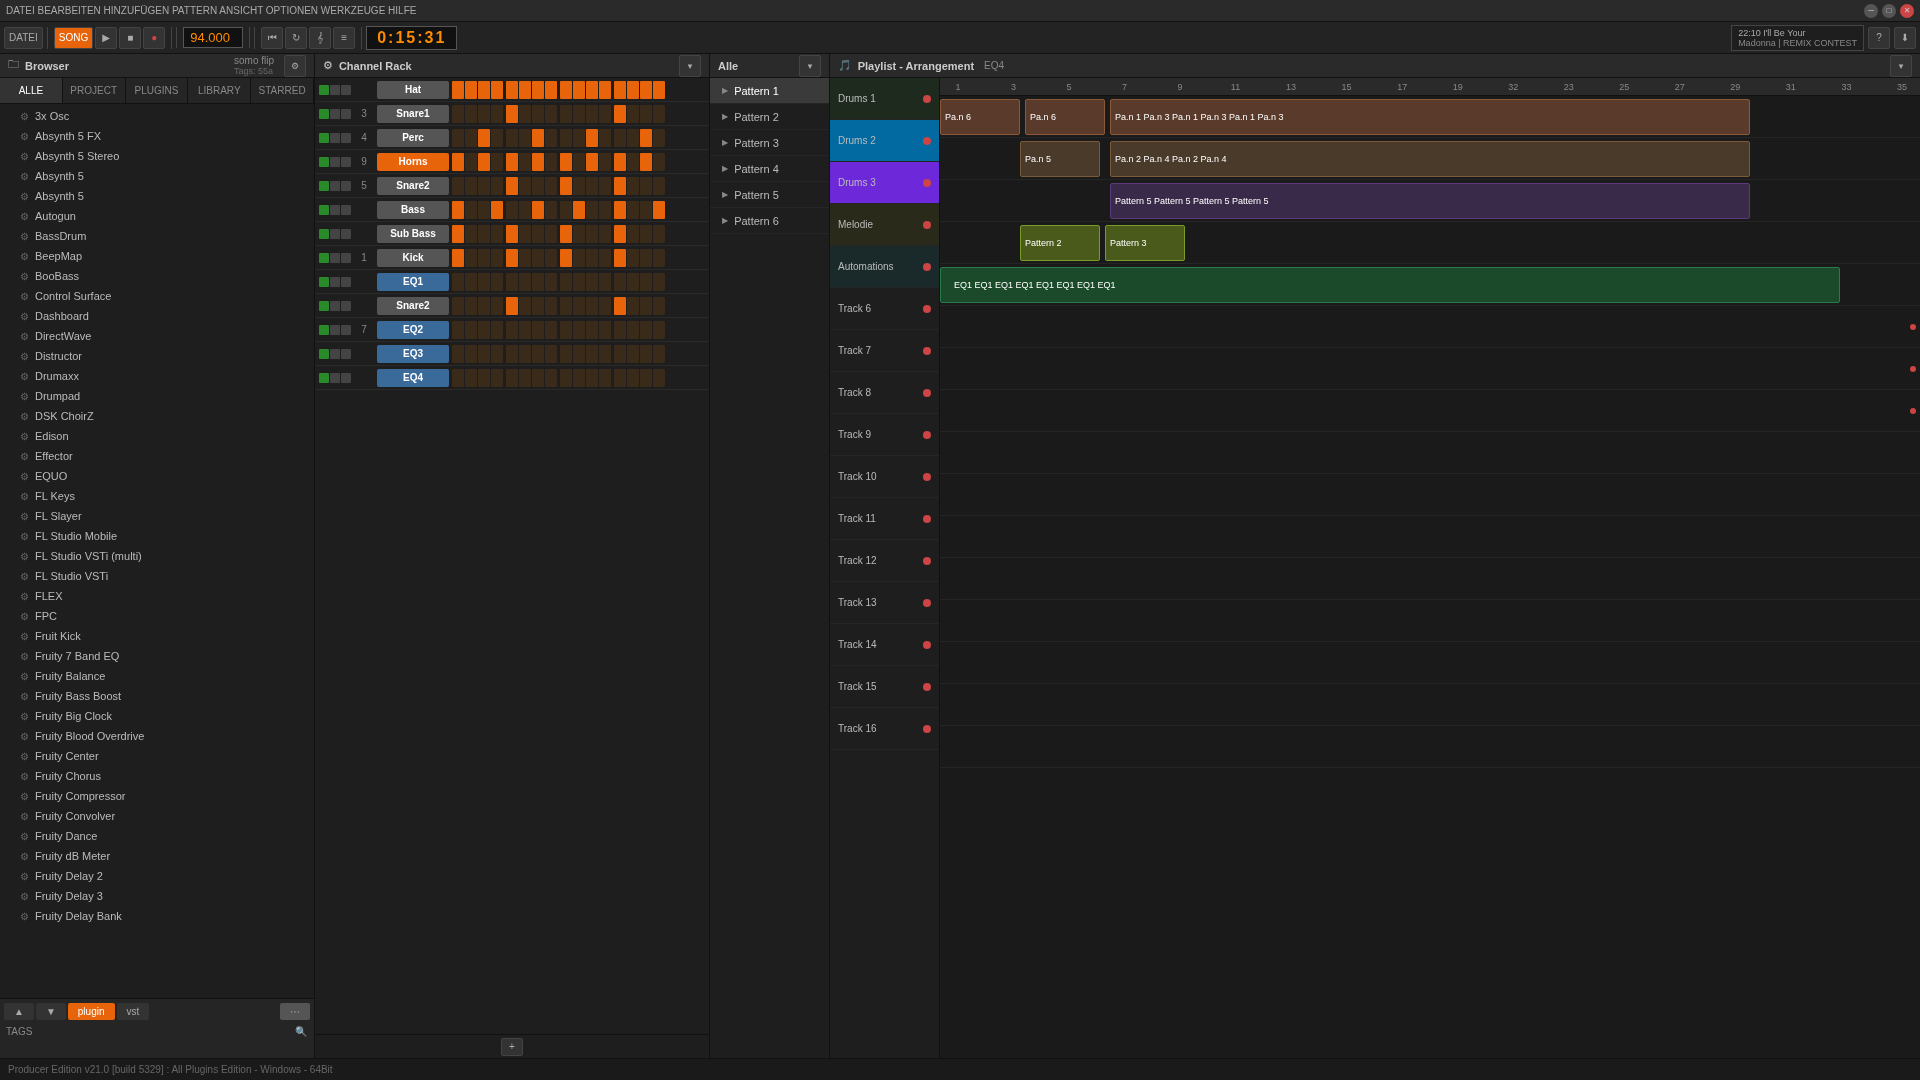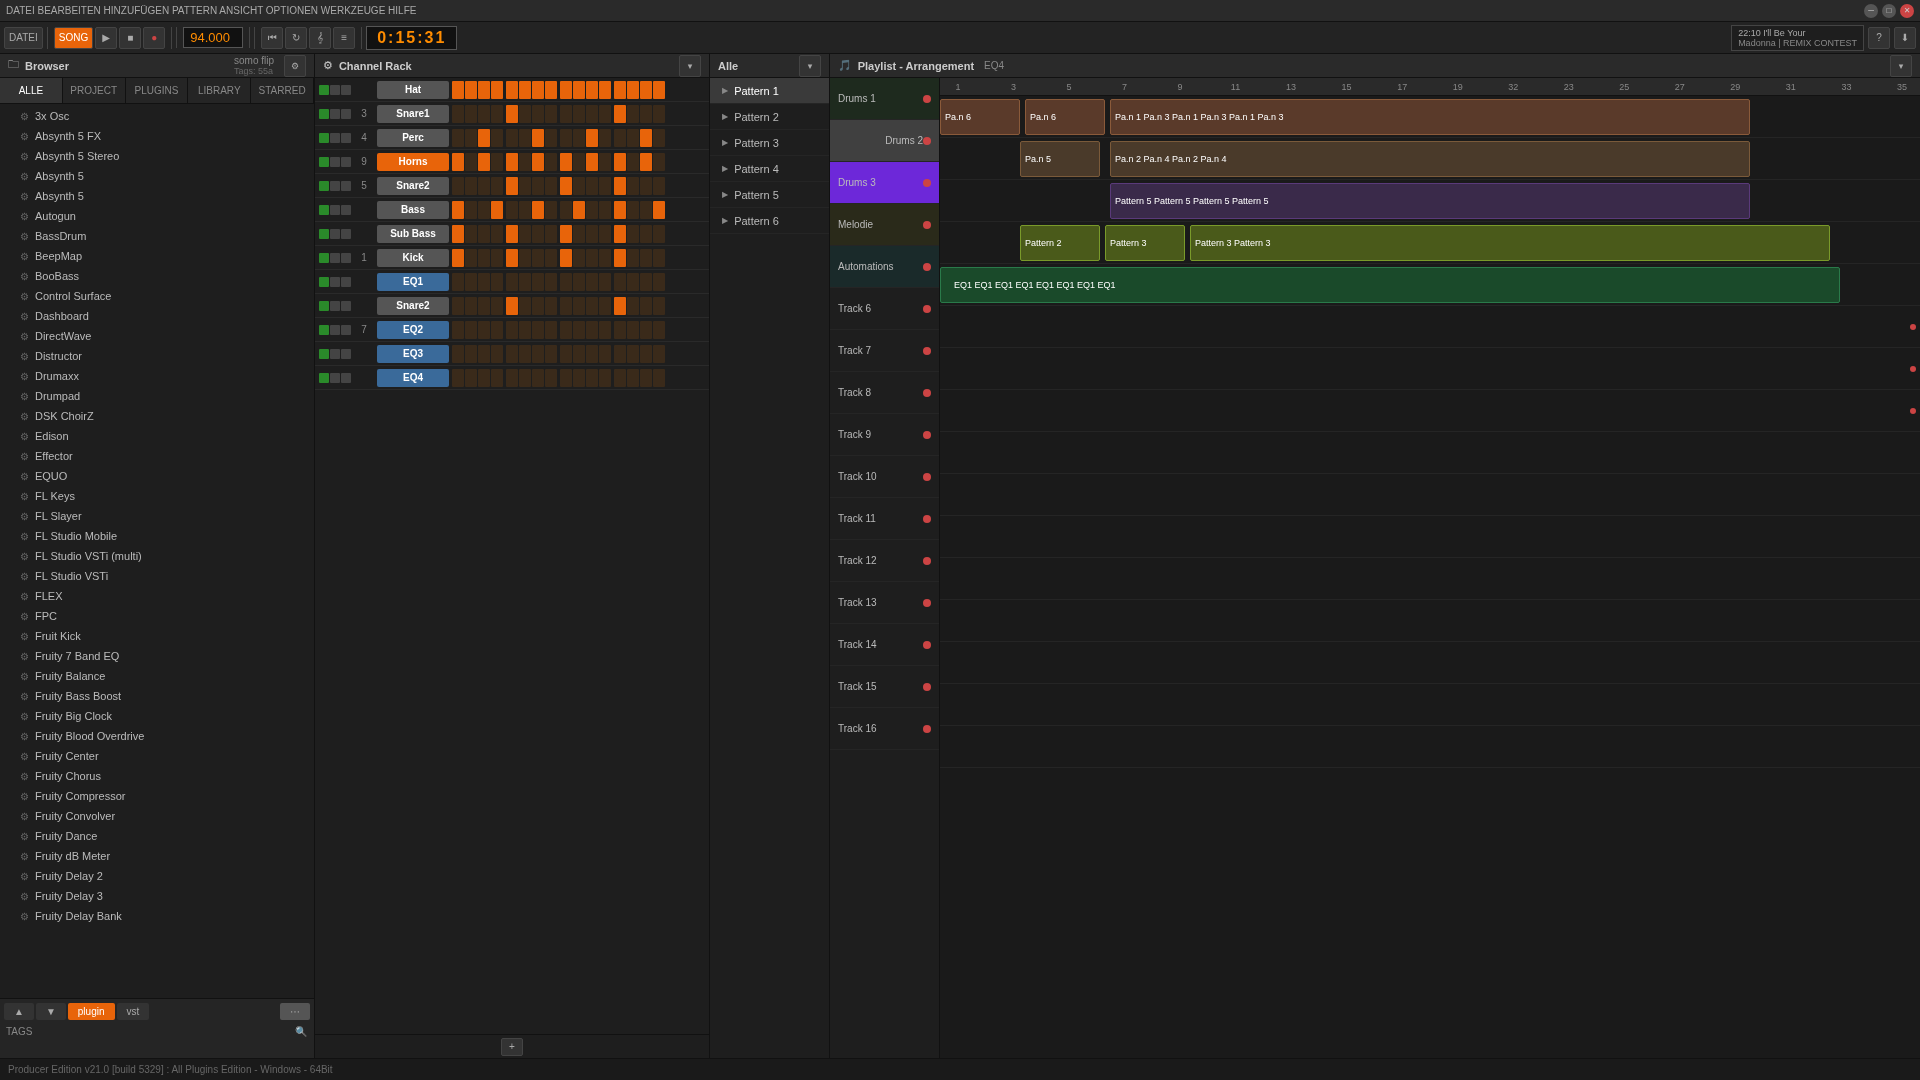--- a/index.html
+++ b/index.html
@@ -925,21 +925,21 @@
       <div style="flex:1;"></div>
       <div class="toolbar-btn" style="font-size:9px;">▾</div>
     </div>
     <div id="playlist-content">
       <div id="track-labels">
 
       <div class="track-label" style="background: rgb(30, 42, 30);">
             <span>Drums 1</span>
             <div class="track-dot red"></div>
           </div>
-          <div class="track-label" style="background: #404040; justify-content: flex-end;">
+          <div class="track-label" style="background: #0369a1;">
             <span>Drums 2</span>
             <div class="track-dot red"></div>
           </div>
           <div class="track-label" style="background: #6d28d9;">
             <span>Drums 3</span>
             <div class="track-dot red"></div>
           </div>
           <div class="track-label" style="background: rgb(42, 42, 26);">
             <span>Melodie</span>
             <div class="track-dot red"></div>
@@ -1040,21 +1040,20 @@
             <div class="track-row">
               <div class="track-block drums2" style="left: 80px; width: 80px;">Pa.n 5</div>
               <div class="track-block drums2" style="left: 170px; width: 640px;">Pa.n 2  Pa.n 4  Pa.n 2  Pa.n 4</div>
             </div>
             <div class="track-row">
               <div class="track-block pattern5" style="left: 170px; width: 640px;">Pattern 5   Pattern 5   Pattern 5   Pattern 5</div>
             </div>
             <div class="track-row">
               <div class="track-block melody" style="left: 80px; width: 80px;">Pattern 2</div>
               <div class="track-block melody" style="left: 165px; width: 80px;">Pattern 3</div>
-              <div class="track-block melody" style="left: 250px; width: 640px;">Pattern 3               Pattern 3</div>
             </div>
             <div class="track-row">
               <div class="track-block automations" style="left: 0px; width: 900px;">EQ1  EQ1  EQ1  EQ1  EQ1  EQ1  EQ1  EQ1</div>
             </div>
             <div class="track-row">
               <div style="position: absolute; right: 4px; top: 50%; transform: translateY(-50%); width: 6px; height: 6px; border-radius: 50%; background: rgb(204, 68, 68);"></div>
             </div>
             <div class="track-row">
               <div style="position: absolute; right: 4px; top: 50%; transform: translateY(-50%); width: 6px; height: 6px; border-radius: 50%; background: rgb(204, 68, 68);"></div>
             </div>

